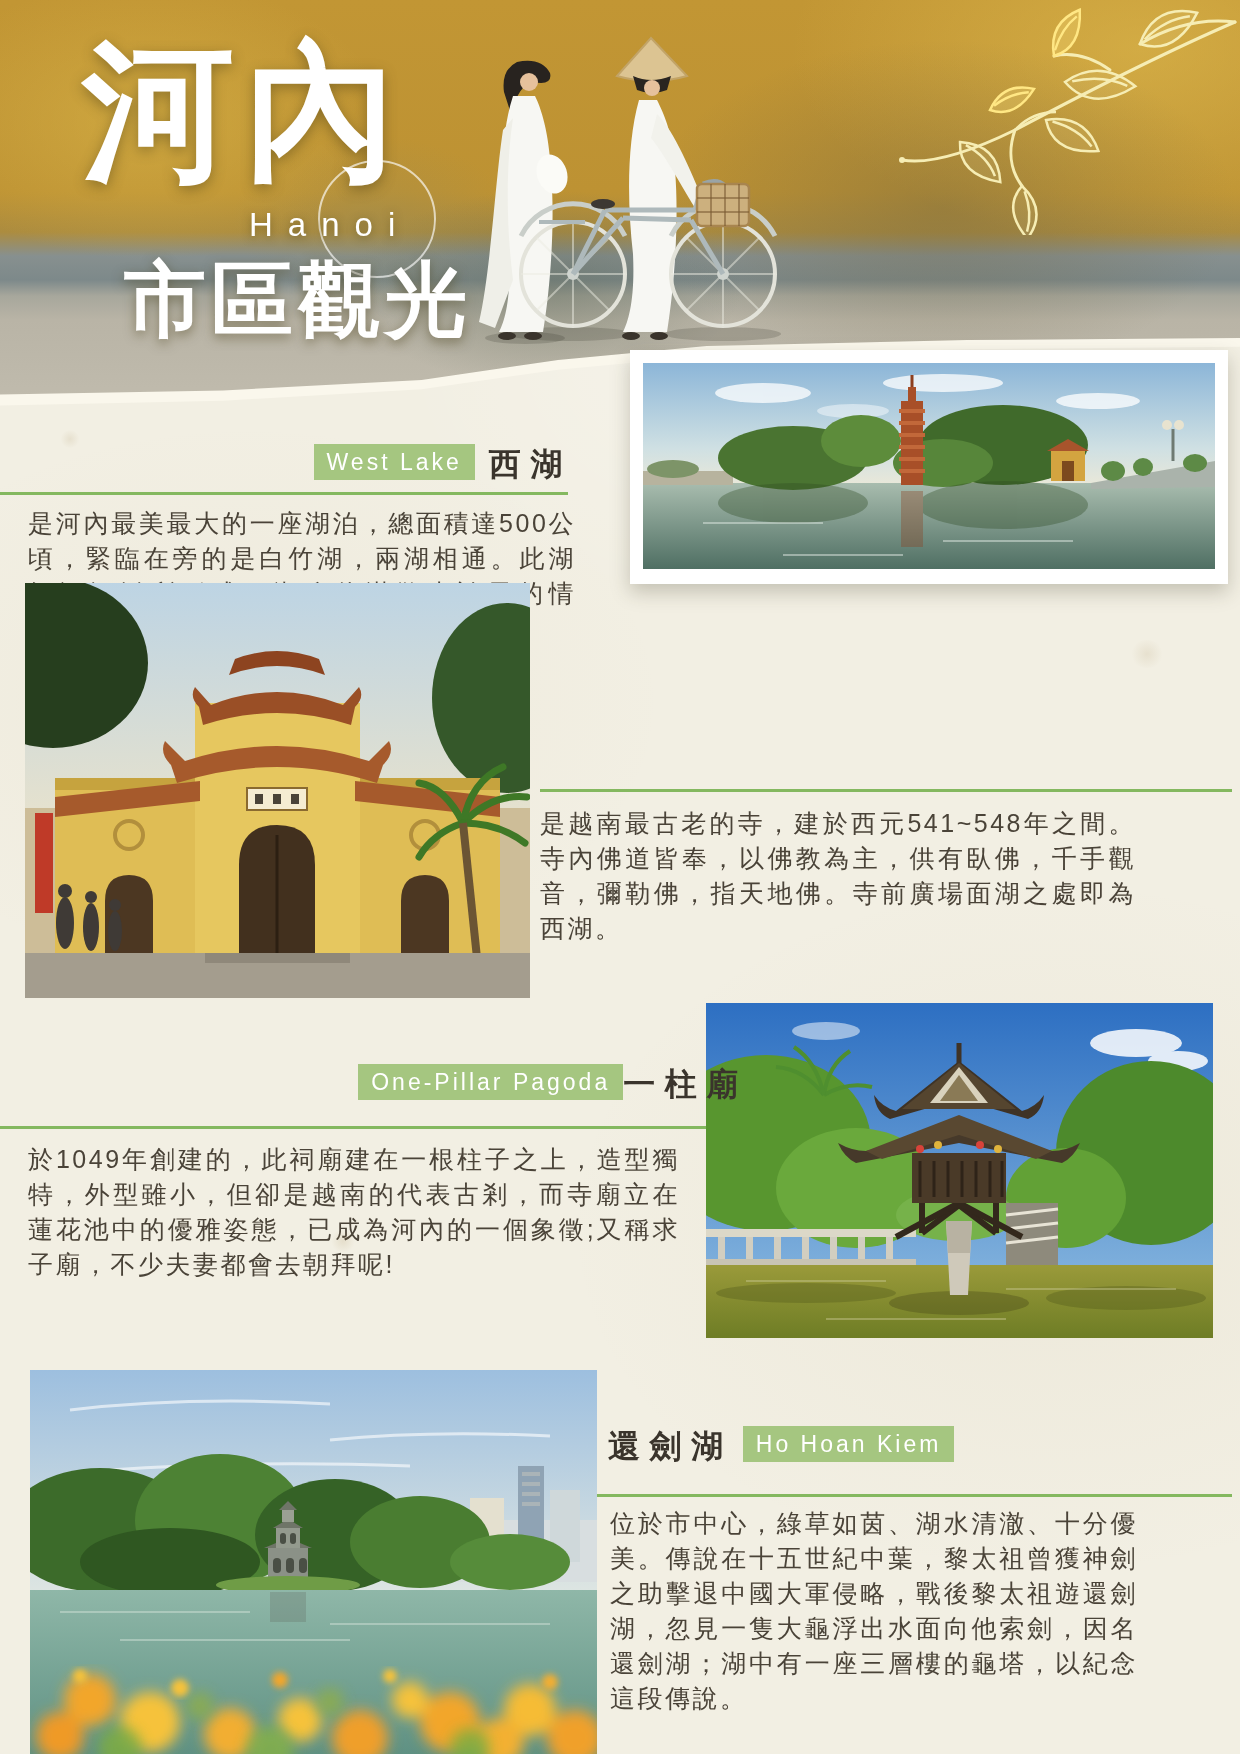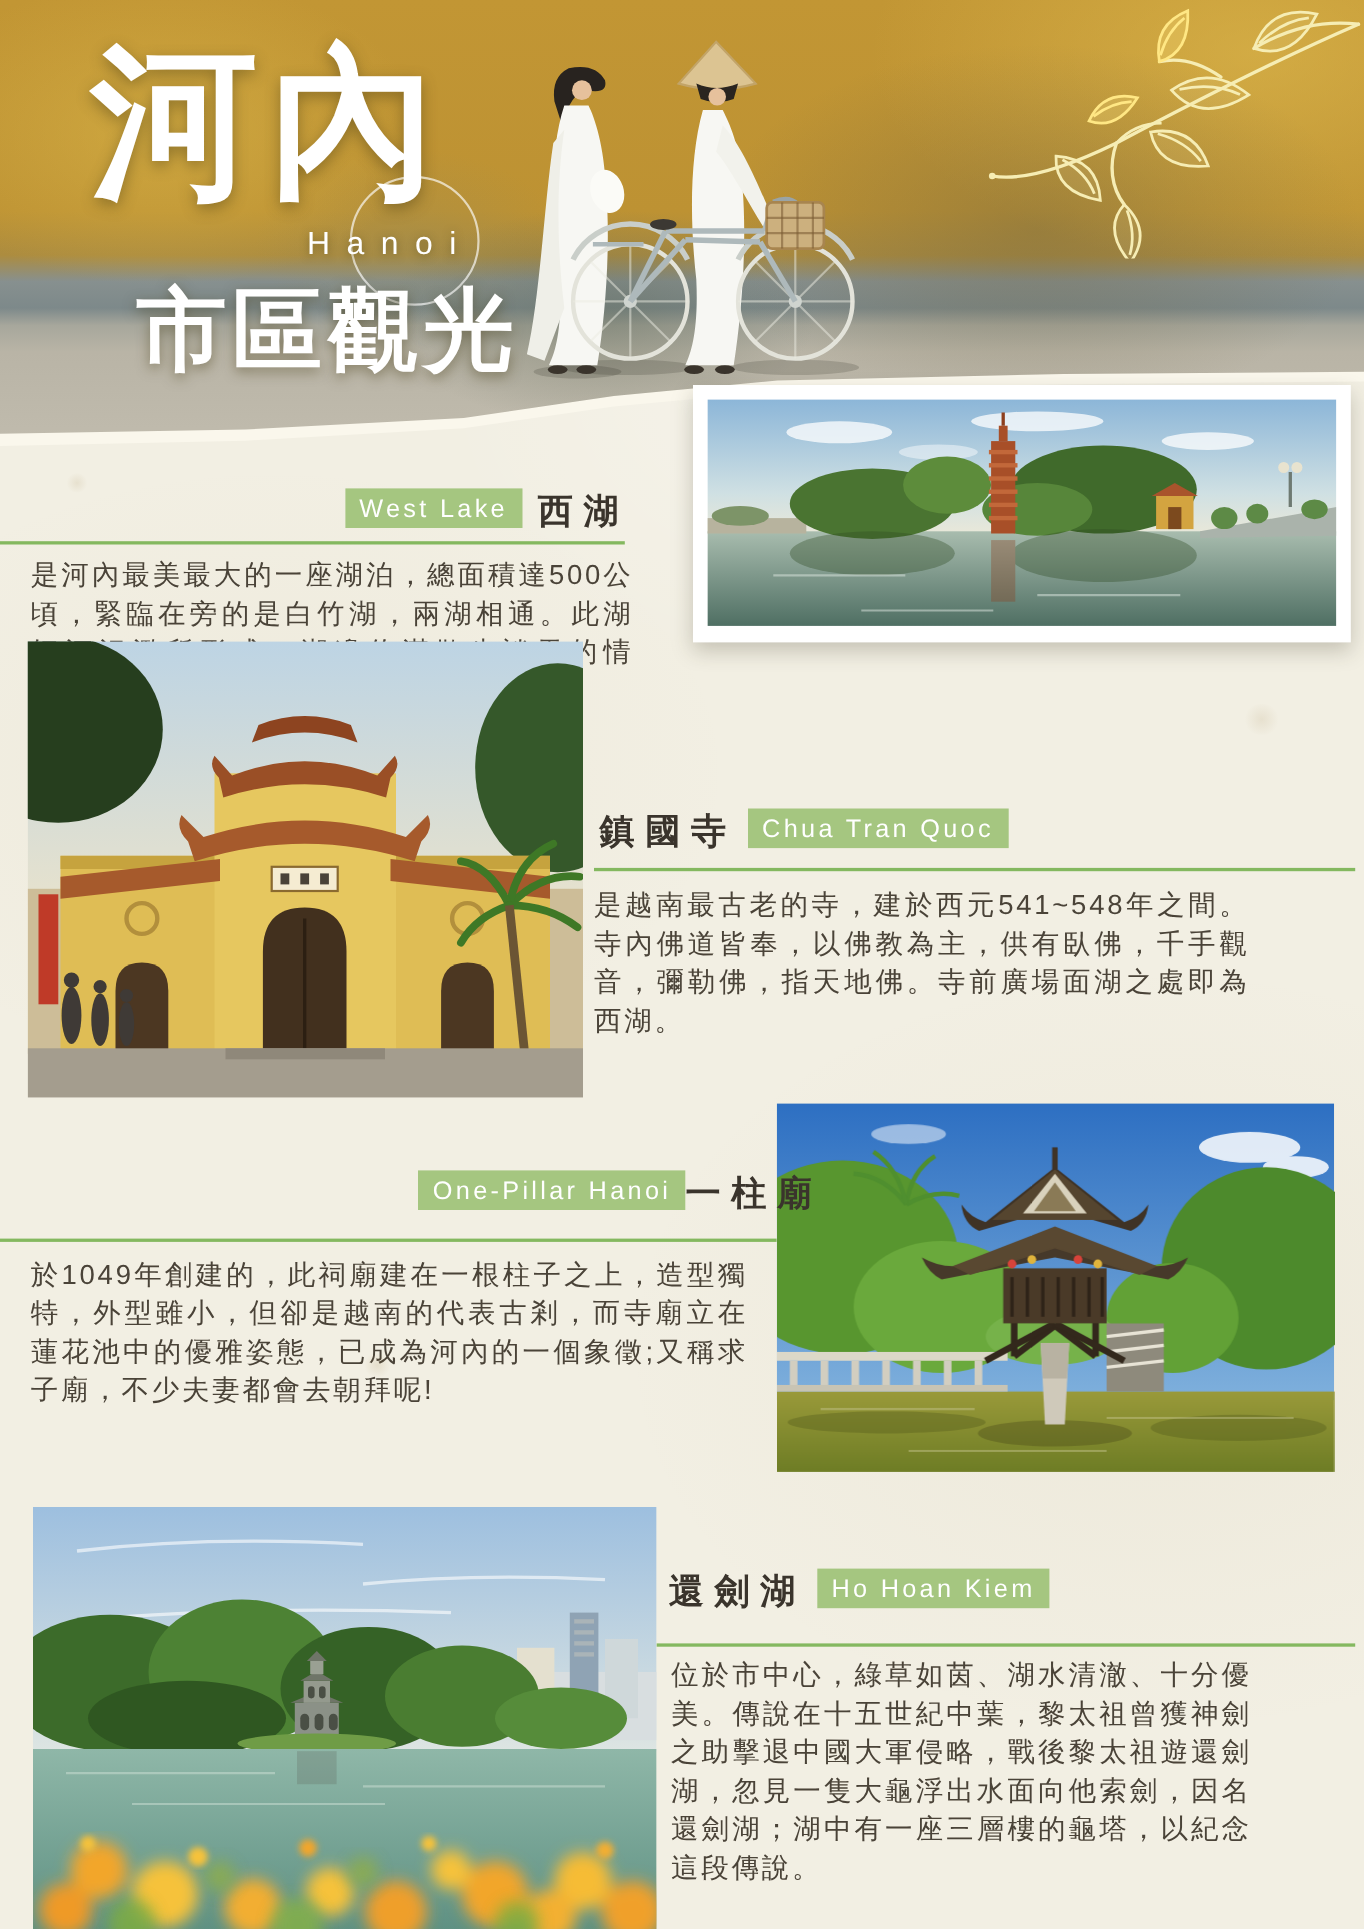--- a/index.html
+++ b/index.html
@@ -20,21 +20,21 @@
       radial-gradient(ellipse 340px 200px at 12% 30%, rgba(219,183,74,.55), transparent 70%),
       radial-gradient(ellipse 420px 240px at 76% 52%, rgba(110,100,66,.40), transparent 70%),
       radial-gradient(ellipse 280px 140px at 44% 72%, rgba(96,106,90,.45), transparent 70%),
       radial-gradient(ellipse 500px 280px at 92% 12%, rgba(228,193,84,.5), transparent 70%),
       radial-gradient(ellipse 200px 120px at 30% 55%, rgba(150,140,90,.35), transparent 70%),
       linear-gradient(180deg,#c29634 0%,#bd9233 48%,#ac8c3f 58%,#87908f 64%,#7d898a 70%,#a7a79c 74%,#b9b4a6 80%,#c0bbad 100%);}
   .hero-svg{position:absolute;pointer-events:none;}
   #title-zh{position:absolute;left:82px;top:34px;font-family:"Liberation Serif","DejaVu Serif",serif;
     font-size:152px;line-height:1.05;letter-spacing:10px;font-weight:600;color:#fff;
     text-shadow:0 4px 14px rgba(70,60,20,.45);}
-  #title-en{position:absolute;left:279px;top:206px;font-size:29px;letter-spacing:15px;color:#fff;
+  #title-en{position:absolute;left:249px;top:206px;font-size:33px;letter-spacing:15px;color:#fff;
     text-shadow:0 2px 8px rgba(70,60,20,.5);}
   #title-circle{position:absolute;left:318px;top:160px;width:114px;height:114px;border-radius:50%;
     border:2px solid rgba(255,255,255,.65);}
   #subtitle-zh{position:absolute;left:124px;top:246px;font-family:"Liberation Serif","DejaVu Serif",serif;
     font-size:82px;letter-spacing:5px;font-weight:600;color:#fff;text-shadow:0 4px 12px rgba(70,60,20,.5);}
   
   .sec-row{position:absolute;display:flex;align-items:center;}
   .sec-badge{display:inline-block;background:#a5c680;color:#fff;font-size:23px;line-height:36px;
     letter-spacing:3px;padding:0 13px;margin-bottom:5px;white-space:nowrap;}
   .sec-title{font-family:"Liberation Serif","DejaVu Serif",serif;font-size:32px;font-weight:700;
@@ -297,24 +297,20 @@
         <ellipse cx="40" cy="340" rx="9" ry="26"></ellipse>
           <circle cx="40" cy="308" r="7"></circle>
         <ellipse cx="66" cy="344" rx="8" ry="24"></ellipse>
           <circle cx="66" cy="314" r="6"></circle>
         <ellipse cx="90" cy="348" rx="7" ry="20"></ellipse>
           <circle cx="90" cy="322" r="6"></circle>
       </g>
     </svg>
   </div>
 
-  <div class="sec-row" style="left:545px;top:735px">
-    <span class="sec-title">鎮國寺</span>
-    <span class="sec-badge" style="margin-left:10px">Chua Tran Quoc</span>
-  </div>
   <div class="rule" style="left:540px;top:789px;width:692px"></div>
   <div class="body-text" style="left:540px;top:806px;width:596px">是越南最古老的寺，建於西元541~548年之間。寺內佛道皆奉，以佛教為主，供有臥佛，千手觀音，彌勒佛，指天地佛。寺前廣場面湖之處即為西湖。</div>
 
   <div class="photo" style="left:706px;top:1003px;width:507px;height:335px">
     <svg viewBox="0 0 507 335" preserveAspectRatio="none">
       <defs>
         <linearGradient id="opsky" x1="0" y1="0" x2="0" y2="1">
             <stop offset="0" stop-color="#2d6fc2"></stop>
             <stop offset="1" stop-color="#7fb0dc"></stop>
           </linearGradient>
@@ -406,21 +402,21 @@
         <path d="M253,58 L316,108 Q330,104 338,92 Q336,110 322,116 L253,96 L184,116 Q170,110 168,92 Q176,104 190,108 Z" fill="#3f3326"></path>
         <path d="M253,60 L310,106 L196,106 Z" fill="#55452f"></path>
         <path d="M253,64 L282,100 L224,100 Z" fill="#d9d2bd"></path>
         <path d="M253,72 L272,98 L234,98 Z" fill="#8a7a56"></path>
         <line x1="253" y1="40" x2="253" y2="60" stroke="#3f3326" stroke-width="5"></line>
       </g>
     </svg>
   </div>
 
   <div class="sec-row" style="left:0;top:1064px;width:748px;justify-content:flex-end">
-    <span class="sec-badge">One-Pillar Hanoi</span>
+    <span class="sec-badge">One-Pillar Pagoda</span>
     <span class="sec-title" style="">一柱廟</span>
   </div>
   <div class="rule" style="left:0;top:1126px;width:706px"></div>
   <div class="body-text" style="left:28px;top:1142px;width:652px">於1049年創建的，此祠廟建在一根柱子之上，造型獨特，外型雖小，但卻是越南的代表古剎，而寺廟立在蓮花池中的優雅姿態，已成為河內的一個象徵;又稱求子廟，不少夫妻都會去朝拜呢!</div>
 
   <div class="photo" style="left:30px;top:1370px;width:567px;height:384px">
     <svg viewBox="0 0 567 384" preserveAspectRatio="none">
       <defs>
         <linearGradient id="hksky" x1="0" y1="0" x2="0" y2="1">
             <stop offset="0" stop-color="#9dbfdf"></stop>

